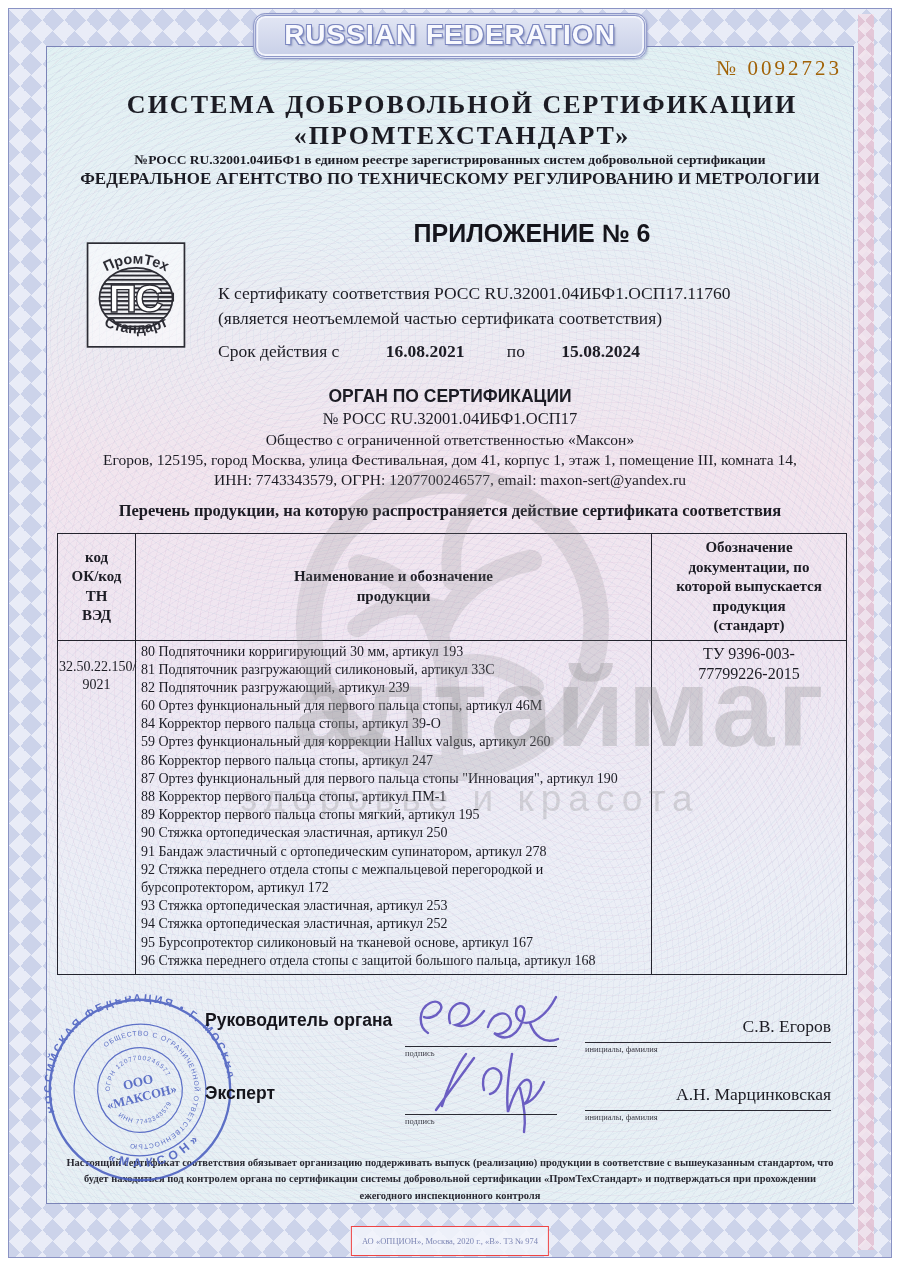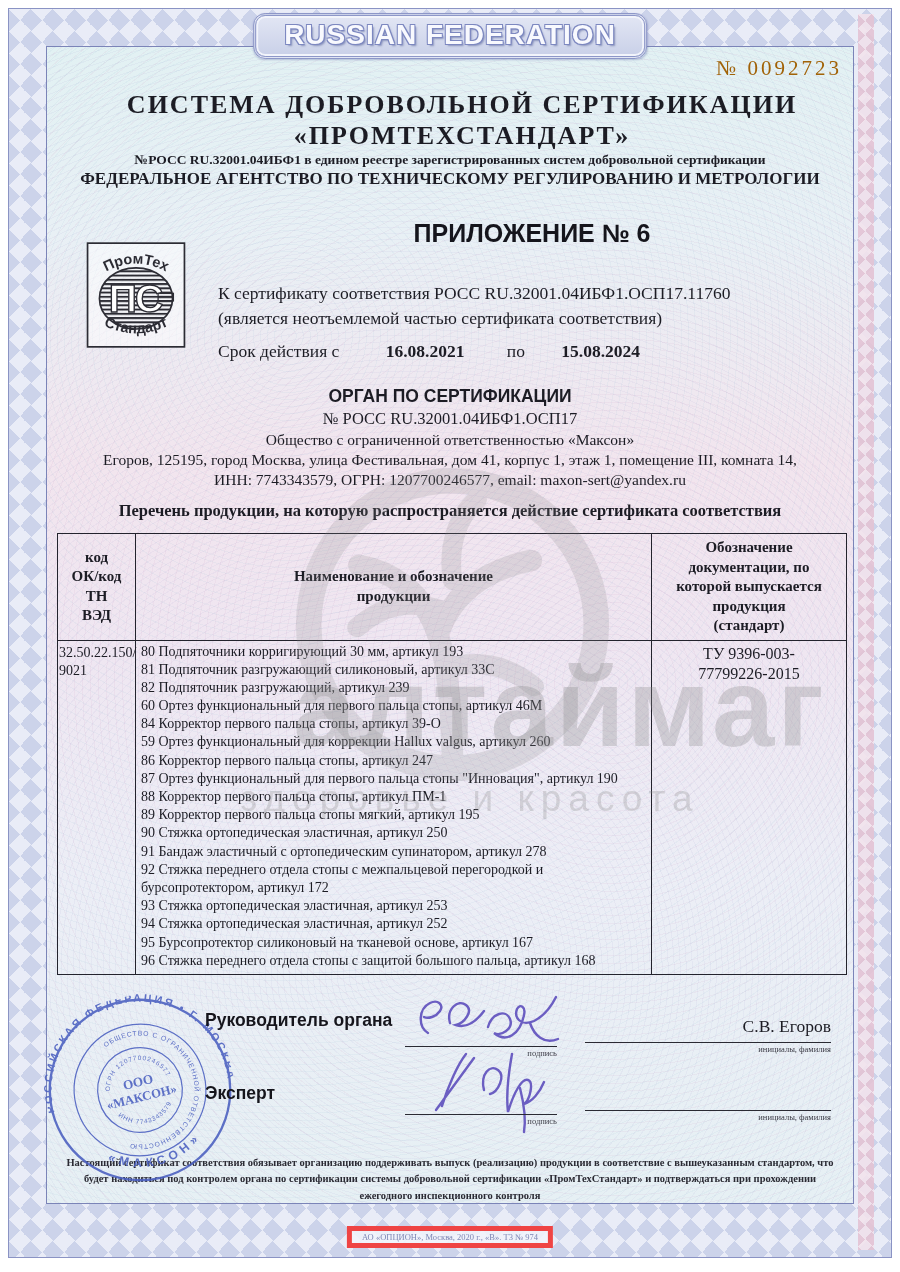--- a/index.html
+++ b/index.html
@@ -58,21 +58,21 @@
   .organ-address{top:451px;font-size:15.5px;}
   .organ-contacts{top:471px;font-size:15.5px;}
 
   .products-heading{top:501px;font-weight:bold;font-size:16.5px;}
 
   table.products{position:absolute;left:57px;top:533px;width:789px;border-collapse:collapse;table-layout:fixed;border-radius:9px;}
   table.products th,table.products td{border:1.5px solid #23232d;font-weight:normal;}
   table.products th{font-weight:bold;font-size:15px;text-align:center;vertical-align:middle;
         line-height:1.3;padding:4px 6px;height:95px;}
   .pre{white-space:pre-line;}
-  td.code-cell{vertical-align:top;text-align:left;font-size:14px;padding-top:3px;line-height:1.3;}
+  td.code-cell{vertical-align:top;text-align:center;font-size:14px;padding-top:17px;line-height:1.3;}
   td.items-cell{vertical-align:top;padding:2px 4px 4px 5px;}
   td.std-cell{vertical-align:top;text-align:center;font-size:16px;padding:3px 18px 0;line-height:1.3;}
   .product-line{font-size:14px;line-height:1.3;}
 
   
   .wm{position:absolute;z-index:3;pointer-events:none;color:#8a8a8a;}
   .wm-emblem{left:290px;top:462px;width:325px;height:325px;opacity:.20;}
   .wm-word{left:160px;top:652px;width:800px;text-align:center;opacity:.30;
         font-family:"Liberation Sans",sans-serif;font-weight:bold;font-size:112px;letter-spacing:3px;line-height:1;}
   .wm-tagline{left:150px;top:778px;width:640px;text-align:center;opacity:.28;
@@ -84,29 +84,29 @@
   .sig-label{position:absolute;left:205px;font-family:"Liberation Sans",sans-serif;font-weight:bold;font-size:17.5px;color:#15151c;}
   .lbl-head{top:1010px;} .lbl-expert{top:1083px;}
   .sig-svg{position:absolute;overflow:visible;}
   .sig1{left:412px;top:993px;width:150px;height:54px;}
   .sig2{left:428px;top:1048px;width:120px;height:66px;}
   .sline{position:absolute;border-top:1.5px solid #2a2a33;}
   .sline1{left:405px;top:1046px;width:152px;} .cap1{left:405px;top:1048px;width:152px;}
   .nline1{left:585px;top:1042px;width:246px;} .ncap1{left:585px;top:1044px;width:246px;}
   .sline2{left:405px;top:1114px;width:152px;} .cap2{left:405px;top:1116px;width:152px;}
   .nline2{left:585px;top:1110px;width:246px;} .ncap2{left:585px;top:1112px;width:246px;}
-  .caption{position:absolute;text-align:right;font-size:8.5px;color:#3a3a44;}
+  .caption{position:absolute;text-align:left;font-size:8.5px;color:#3a3a44;}
   .sig-name{position:absolute;text-align:right;font-size:17.5px;color:#1c1c24;}
   .name1{left:585px;top:1016px;width:246px;} .name2{left:585px;top:1084px;width:246px;}
 
   .fine-print{position:absolute;left:60px;top:1155px;width:780px;text-align:center;z-index:2;
         font-weight:bold;font-size:10.5px;line-height:1.55;color:#2a2a33;}
   .print-info{position:absolute;left:50%;top:1226px;transform:translateX(-50%);z-index:2;
-        border:5px solid #ef4444;background:rgba(242,244,251,.85);
-        padding:1px 10px;font-size:8.5px;color:#7d86b4;white-space:nowrap;}
+        border:1px solid #ef4444;background:rgba(242,244,251,.85);
+        padding:9px 10px;font-size:8.5px;color:#7d86b4;white-space:nowrap;}
 </style>
 </head>
 <body>
 
 <div class="page">
   <div class="band"></div>
   <div class="right-accent"></div>
   <div class="inner"></div>
 
   <div class="content">
@@ -279,19 +279,20 @@
     </svg>
 
     <div class="sline sline1"></div>
     <div class="caption cap1">подпись</div>
     <div class="sig-name name1">С.В. Егоров</div>
     <div class="sline nline1"></div>
     <div class="caption ncap1">инициалы, фамилия</div>
 
     <div class="sline sline2"></div>
     <div class="caption cap2">подпись</div>
+    <div class="sig-name name2">А.Н. Марцинковская</div>
     <div class="sline nline2"></div>
     <div class="caption ncap2">инициалы, фамилия</div>
   </div>
 
   <div class="fine-print">Настоящий сертификат соответствия обязывает организацию поддерживать выпуск (реализацию) продукции в соответствие с вышеуказанным стандартом, что будет находиться под контролем органа по сертификации системы добровольной сертификации «ПромТехСтандарт» и подтверждаться при прохождении ежегодного инспекционного контроля</div>
   <div class="print-info">АО «ОПЦИОН», Москва, 2020 г., «В». Т3 № 974</div>
 </div>
 
 </body></html>

